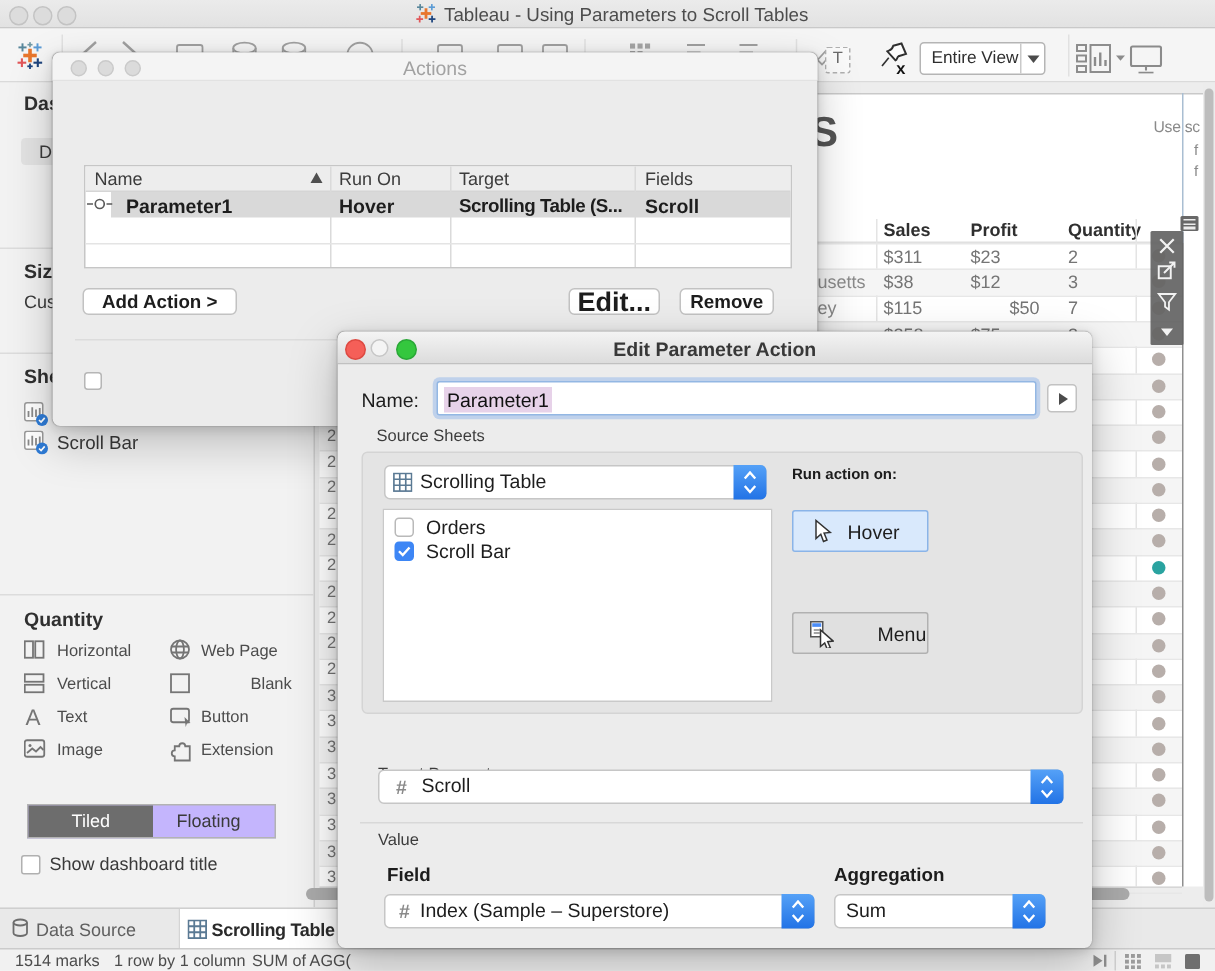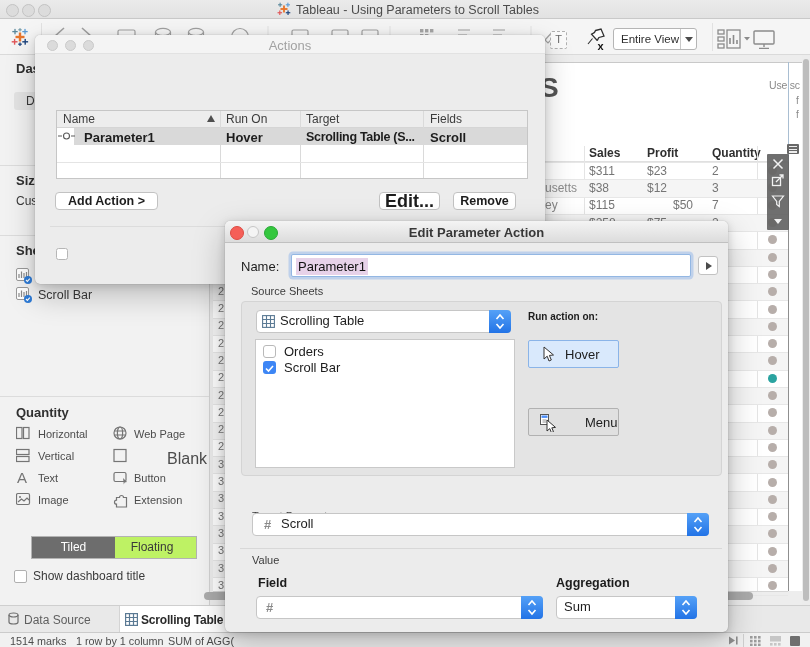--- a/index.html
+++ b/index.html
@@ -161,27 +161,27 @@
     <rect x="0.5" y="67.5" width="13" height="11" rx="1.5"></rect>
     <circle cx="4" cy="71" r="1" fill="#757575" stroke="none"></circle>
     <path d="M2 76 l3.5 -3 l2.5 2 l3 -3 l2 2"></path>
 
     <path d="M100.5 71.5 h3 a2 2 0 1 1 4 0 h3 v9.5 h-10 v-2.8 a2 2 0 1 1 0 -4 Z"></path>
   </svg>
 
   <div class="abs" style="left:38px;top:373px;font-size:11px;color:#4c4c4c;">Horizontal</div>
   <div class="abs" style="left:134px;top:373px;font-size:11px;color:#4c4c4c;">Web Page</div>
   <div class="abs" style="left:38px;top:395px;font-size:11px;color:#4c4c4c;">Vertical</div>
-  <div class="abs" style="left:134px;top:395px;font-size:16px;color:#4c4c4c;padding-left:33px;">Blank</div>
+  <div class="abs" style="left:134px;top:395px;font-size:11px;color:#4c4c4c;padding-left:33px;">Blank</div>
   <div class="abs" style="left:38px;top:417px;font-size:11px;color:#4c4c4c;">Text</div>
   <div class="abs" style="left:134px;top:417px;font-size:11px;color:#4c4c4c;">Button</div>
   <div class="abs" style="left:38px;top:439px;font-size:11px;color:#4c4c4c;">Image</div>
   <div class="abs" style="left:134px;top:439px;font-size:11px;color:#4c4c4c;">Extension</div>
 
-  <div class="abs" style="left:31px;top:481px;width:166px;height:23px;border:1px solid #b3b3b3;box-sizing:border-box;background:#bef264;">
+  <div class="abs" style="left:18px;top:481px;width:166px;height:23px;border:1px solid #b3b3b3;box-sizing:border-box;background:#c4b5fd;">
     <div class="abs" style="left:0;top:0;width:83px;height:21px;background:#6d6d6d;color:#fff;font-size:12px;text-align:center;line-height:21px;">Tiled</div>
     <div class="abs" style="left:83px;top:0;width:74px;height:21px;color:#3a3a3a;font-size:12px;text-align:center;line-height:21px;">Floating</div>
   </div>
 
   <div class="abs" style="left:14px;top:515px;width:13px;height:13px;background:#fff;border:1px solid #b0b0b0;border-radius:2px;box-sizing:border-box;"></div>
   <div class="abs" style="left:33px;top:514px;font-size:12px;color:#3a3a3a;">Show dashboard title</div>
 </div>
 
 <div class="abs" id="canvas" style="left:211px;top:55px;width:599px;height:550px;background:#ededed;">
 
@@ -494,20 +494,21 @@
         </g>
       </svg>
   </div>
 
   <div class="abs" style="left:15px;top:327px;width:482px;height:1px;background:#d8d8d8;"></div>
   <div class="abs" style="left:27px;top:333px;font-size:11px;color:#3c3c3c;">Value</div>
   <div class="abs" style="left:33px;top:355px;font-size:12.5px;font-weight:bold;color:#1c1c1c;">Field</div>
   <div class="abs" style="left:331px;top:355px;font-size:12.5px;font-weight:bold;color:#1c1c1c;">Aggregation</div>
   <div class="abs" style="left:31px;top:375px;width:287px;height:23px;background:#fff;border:1px solid #c6c6c6;border-radius:4px;box-sizing:border-box;"></div>
   <div class="abs" style="left:41px;top:379px;font-size:13px;color:#8a8a8a;font-weight:600;">#</div>
+  <div class="abs" style="left:55px;top:378px;font-size:13px;color:#1d1d1d;">Index (Sample – Superstore)</div>
   <div class="abs" style="left:296px;top:375px;width:22px;height:23px;background:linear-gradient(#55a1f7,#2273e6);border-radius:0 4px 4px 0;">
     <svg width="22" height="23" viewBox="0 0 22 23">
         <g stroke="#fff" stroke-width="1.6" fill="none">
           <path d="M7.5 9 l3.5 -4 l3.5 4"></path>
           <path d="M7.5 14 l3.5 4 l3.5 -4"></path>
         </g>
       </svg>
   </div>
   <div class="abs" style="left:331px;top:375px;width:141px;height:23px;background:#fff;border:1px solid #c6c6c6;border-radius:4px;box-sizing:border-box;"></div>
   <div class="abs" style="left:339px;top:378px;font-size:13px;color:#1d1d1d;">Sum</div>

